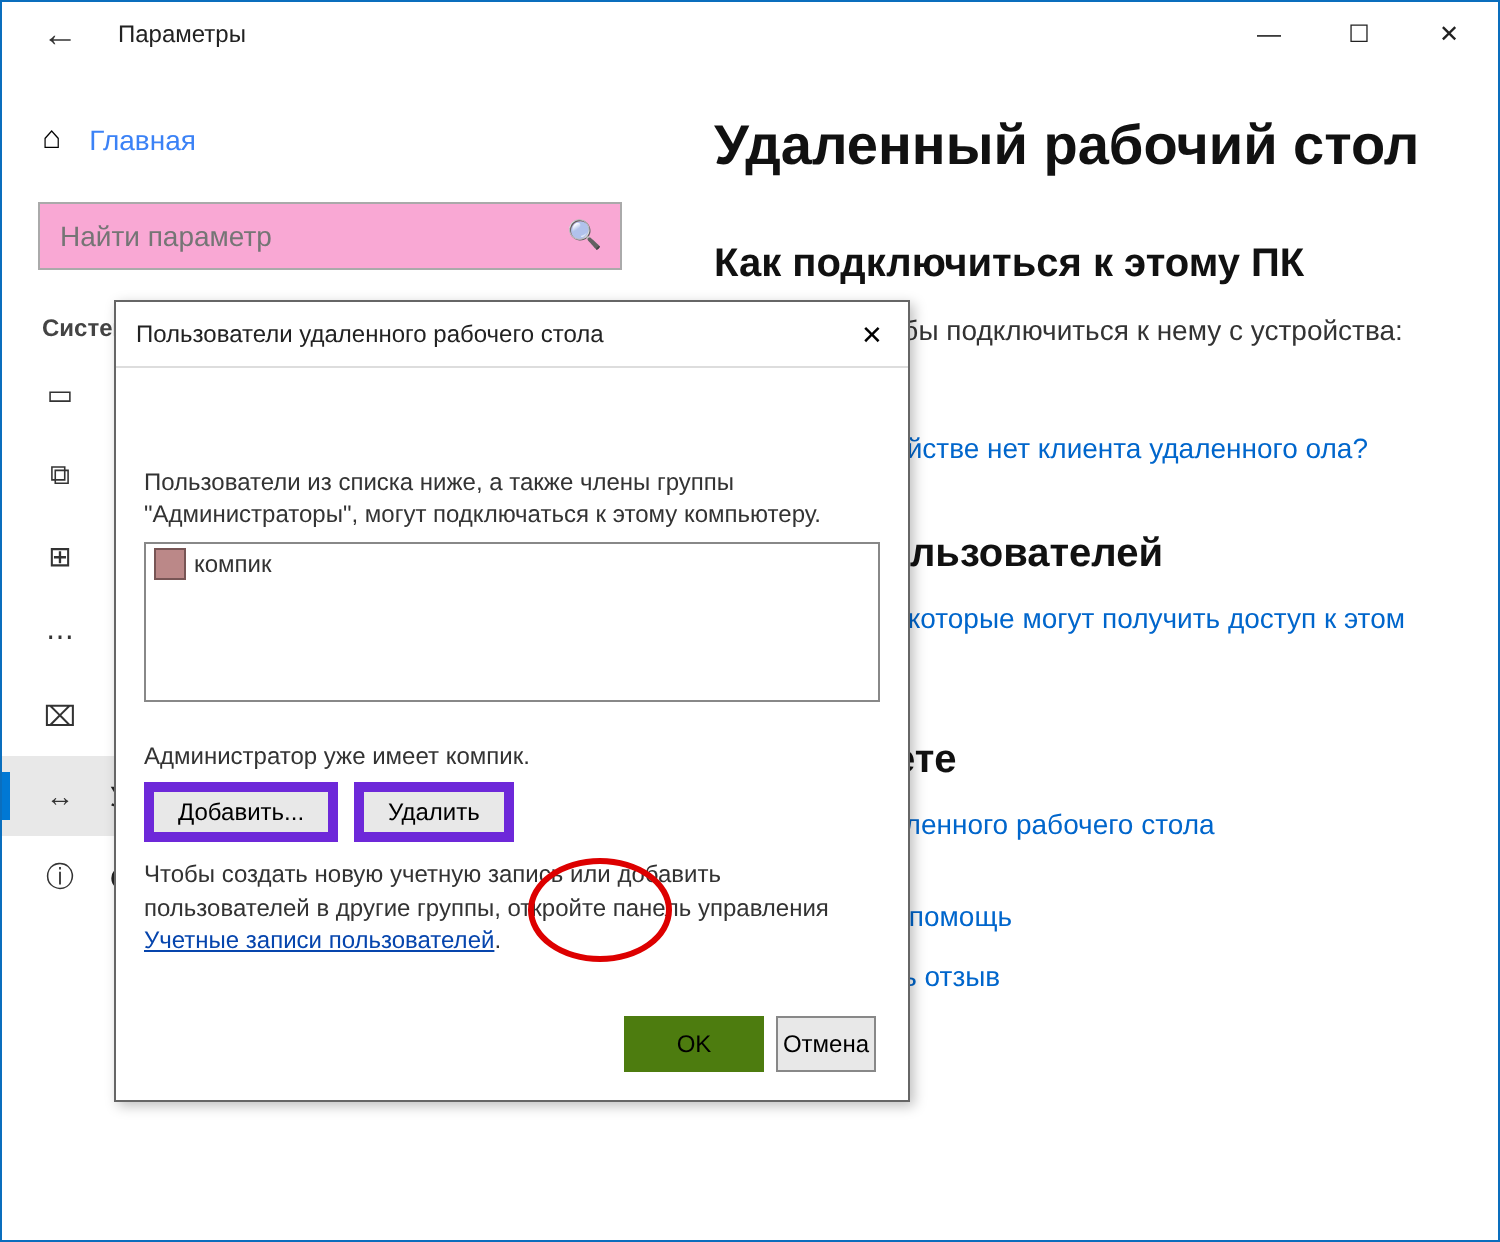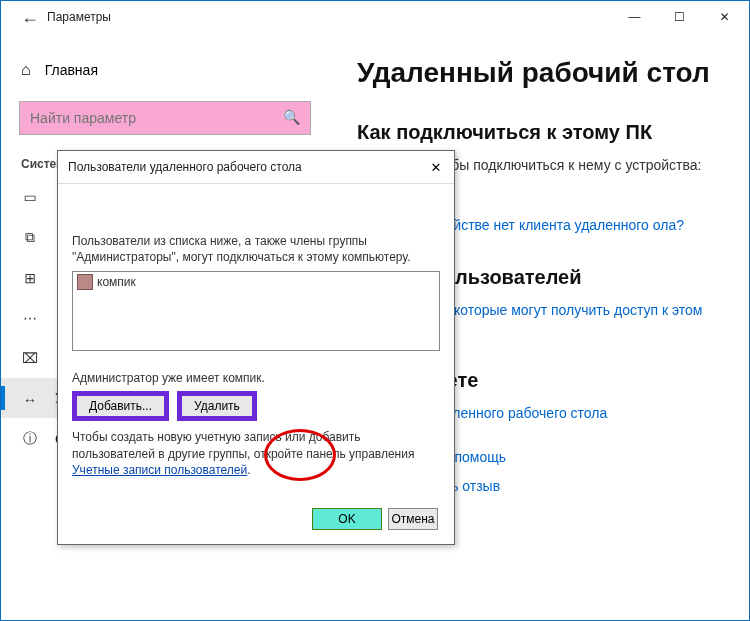--- a/index.html
+++ b/index.html
@@ -1,26 +1,26 @@
 <!DOCTYPE html>
 <html><head>
 <meta charset="utf-8">
 <style>
 * { box-sizing: border-box; margin: 0; padding: 0; font-family: "Segoe UI", Tahoma, sans-serif; }
 body { width: 750px; height: 621px; background: #fff; position: relative; overflow: hidden; border: 1px solid #0a6ebd; }
 .titlebar { display: flex; align-items: center; height: 32px; padding: 0 2px 0 12px; }
 .titlebar .back { font-size: 18px; color: #333; padding: 4px 8px; cursor: default; }
-.titlebar .title { font-size: 12px; color: #222; }
+.titlebar .title { margin-left: 12px; font-size: 12px; color: #222; }
 .titlebar .spacer { flex: 1; }
 .winbtn { width: 45px; height: 32px; display:flex; align-items:center; justify-content:center; color:#222; font-size:12px; }
 .content { display: flex; height: calc(100% - 32px); }
 .sidebar { width: 328px; padding: 20px 0 0 0; display:flex; flex-direction:column; gap:0; }
 .home-row { display:flex; align-items:center; gap:14px; padding: 8px 0 8px 20px; }
 .home-icon { font-size:16px; }
-.home-label { font-size:14px; color:#000000; }
+.home-label { font-size:14px; color:#3b82f6; }
 .search-wrap { margin: 14px 18px 10px 18px; }
 .searchbox { width: 100%; height: 34px; border: 1px solid #aaa; background:#f9a8d4; padding: 0 32px 0 10px; font-size:14px; color:#666; position:relative; }
 .search-holder { position:relative; }
 .search-icn { position:absolute; right:10px; top:8px; color:#555; font-size:14px; }
 .section-label { padding: 12px 0 6px 20px; font-size:12px; font-weight:600; color:#444; }
 .nav-item { display:flex; align-items:center; gap:16px; padding: 12px 0 12px 20px; font-size:14px; color:#222; position:relative; }
 .nav-item.active::before { content:""; position:absolute; left:0; top:8px; bottom:8px; width:4px; background:#0078d4; }
 .nav-item.active { background:#e8e8e8; }
 .nav-icon { width:18px; text-align:center; font-size:14px; color:#333; }
 .main { flex:1; padding: 24px 20px 0 28px; overflow:hidden; }
@@ -42,21 +42,21 @@
 .dlg-desc { line-height:1.35; margin-bottom:6px;margin-top:39px; }
 .userlist { border:1px solid #888; height:80px; background:#fff; margin:4px 0 20px; padding:2px; }
 .user-row { display:flex; align-items:center; gap:4px; padding:0 2px; background:#fff; font-size:12px; }
 .user-icn { width:16px; height:16px; background:#b88; border:1px solid #755; }
 .admin-note { margin:10px 0 6px; }
 .dlg-btnrow { display:flex; gap:8px; margin:4px 0 8px; }
 .dlgbtn { border:5px solid #6d28d9; background:#e8e8e8; font-size:12px; padding:3px 12px; min-width:78px; }
 .dlg-footnote { font-size:12px; line-height:1.35; margin-top:4px; }
 .dlg-footnote .ulink { color:#0645ad; text-decoration:underline; }
 .dlg-actionrow { display:flex; justify-content:flex-end; gap:6px; margin-top:30px; padding-right:2px; }
-.okbtn { border:1px solid #4d7c0f; background:#5eead4; font-size:12px; padding:3px 0; width:70px; }
+.okbtn { border:4px solid #4d7c0f; background:#4d7c0f; font-size:12px; padding:3px 0; width:70px; }
 .cancelbtn { border:1px solid #888; background:#e8e8e8; font-size:12px; padding:3px 0; width:50px; }
 
 
 .redcircle { position:absolute; left:263px; top:428px; width:72px; height:52px; border:3px solid #d00; border-radius:50%; z-index:20; pointer-events:none; }
 </style>
 </head>
 <body>
 
 <div class="titlebar">
   <span class="back">←</span>

